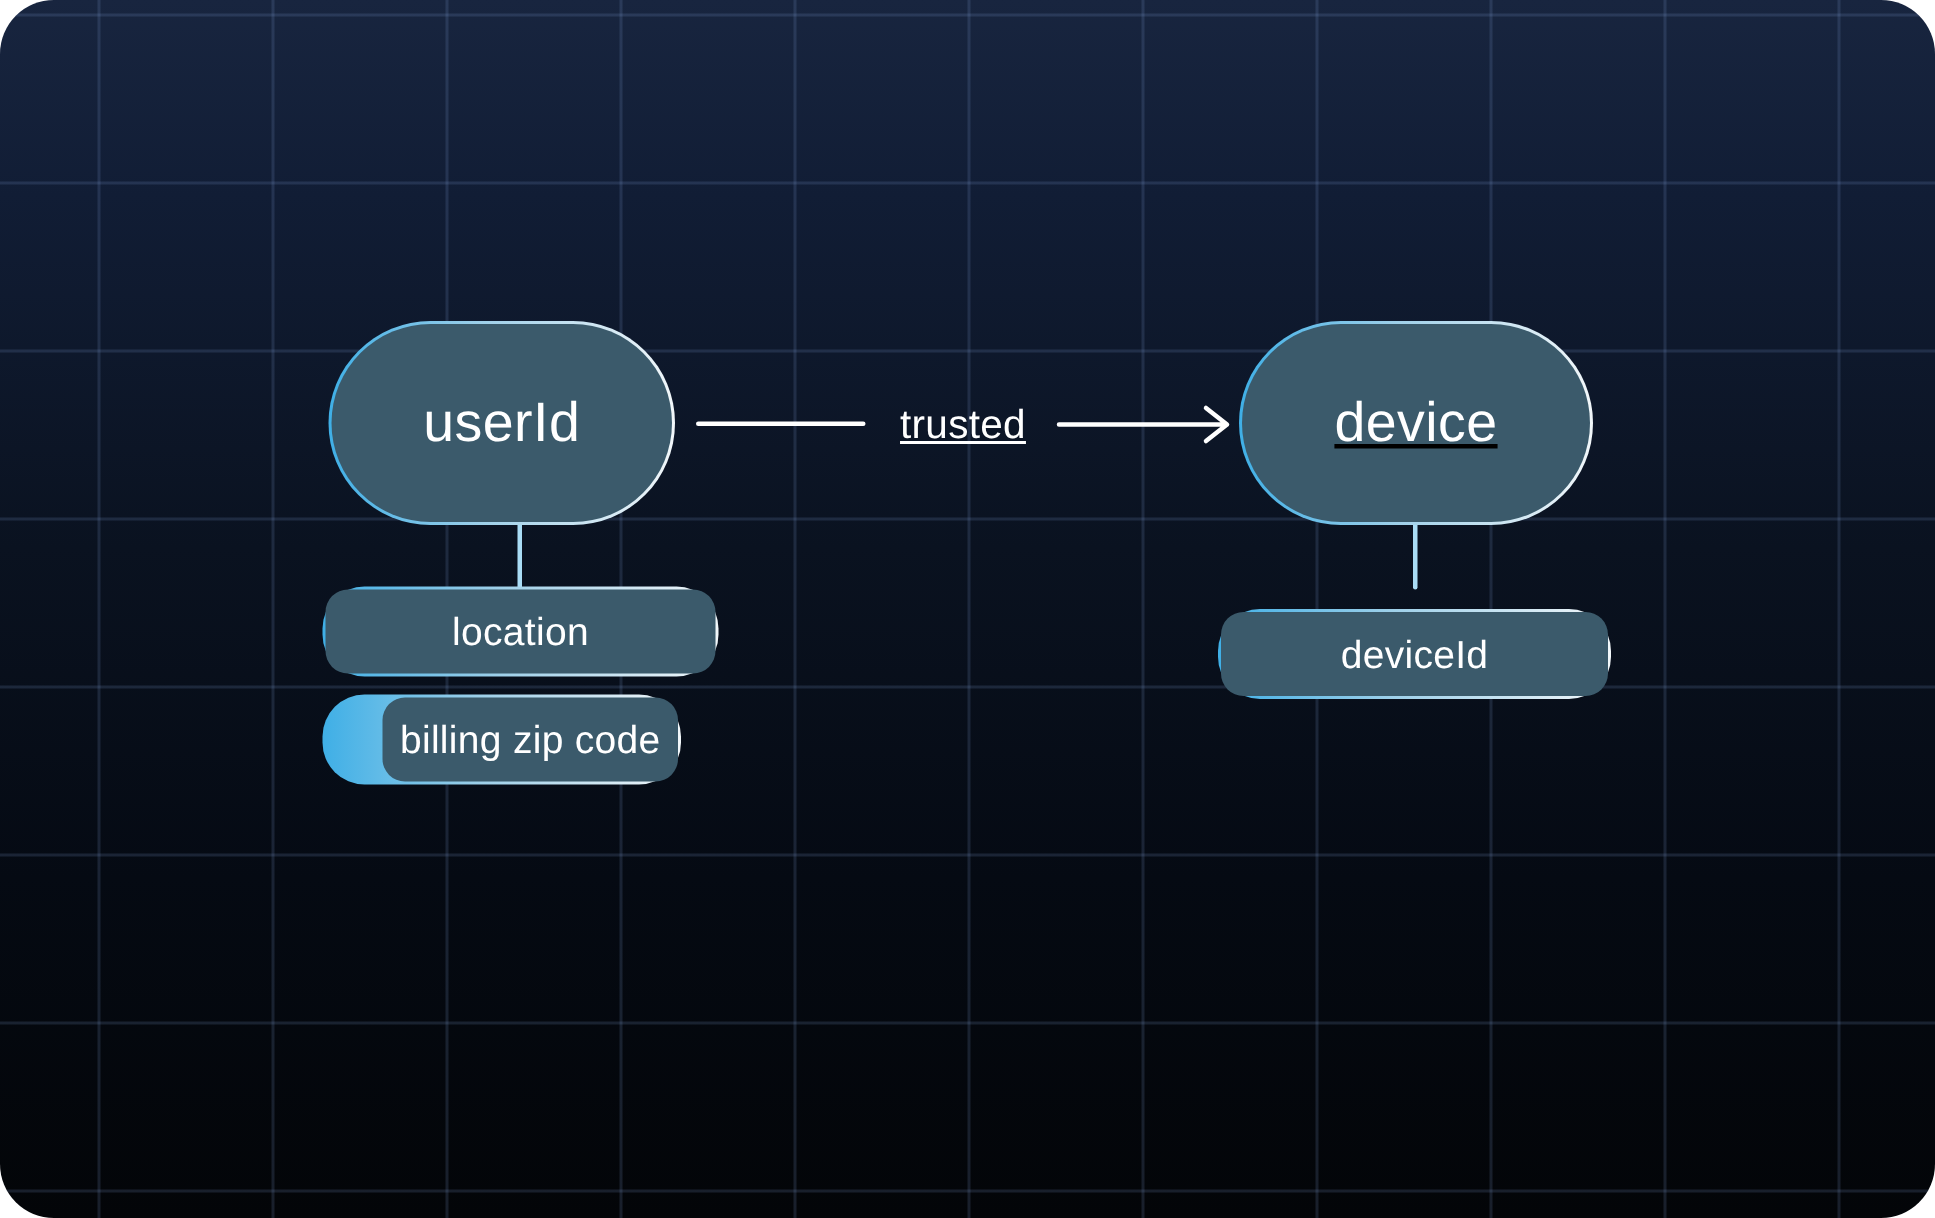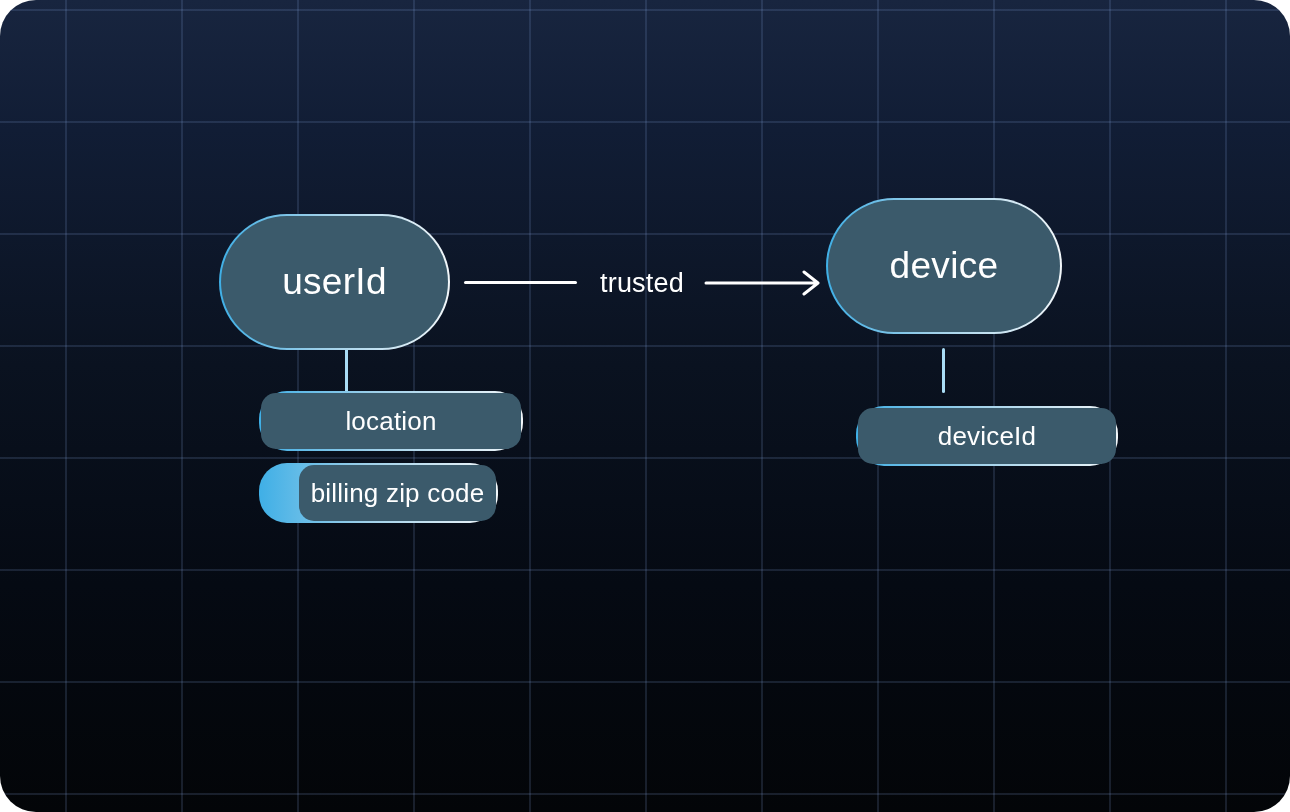--- a/index.html
+++ b/index.html
@@ -43,25 +43,25 @@
     background:linear-gradient(90deg,var(--border-blue) 0%, #9fd0e9 45%, var(--border-white) 100%);
   }
   .inner{
     width:100%;height:100%;
     background:var(--node-fill);
     display:flex;align-items:center;justify-content:center;
     color:var(--text);
   }
   .stadium{border-radius:999px;}
   .stadium .inner{border-radius:999px;font-size:37px;font-weight:500;letter-spacing:0.3px;}
-  .attrbox{border-radius:28px;margin-left:44px;}
+  .attrbox{border-radius:28px;}
   .attrbox .inner{border-radius:15px;font-size:26px;font-weight:500;letter-spacing:0.2px;}
 
   #node-user{left:219px;top:214px;width:231px;height:136px;}
-  #node-device{left:826px;top:198px;width:236px;height:136px;}
+  #node-device{left:826px;top:214px;width:236px;height:136px;text-decoration:underline;}
 
   #attr-location{left:215px;top:391px;width:264px;height:60px;}
   #attr-billing{left:215px;top:463px;width:239px;height:60px;padding-left:40px;}
   #attr-phone{left:215px;top:535px;width:264px;height:60px;}
   #attr-deviceid{left:812px;top:406px;width:262px;height:60px;}
 
   .connector{
     position:absolute;
     width:3px;
     background:var(--connector);
@@ -78,20 +78,21 @@
   }
   #edge-seg-left{left:464px;top:281px;width:113px;}
   .edge-label{
     position:absolute;
     left:577px;top:268px;width:130px;
     text-align:center;
     color:var(--text);
     font-size:27px;font-weight:500;
     line-height:30px;
     letter-spacing:0.2px;
+    text-decoration:underline;
   }
   #edge-right-svg{
     position:absolute;left:704px;top:268px;
   }
 </style>
 </head>
 <body>
 
 <div class="canvas">
   <div class="grid"></div>

